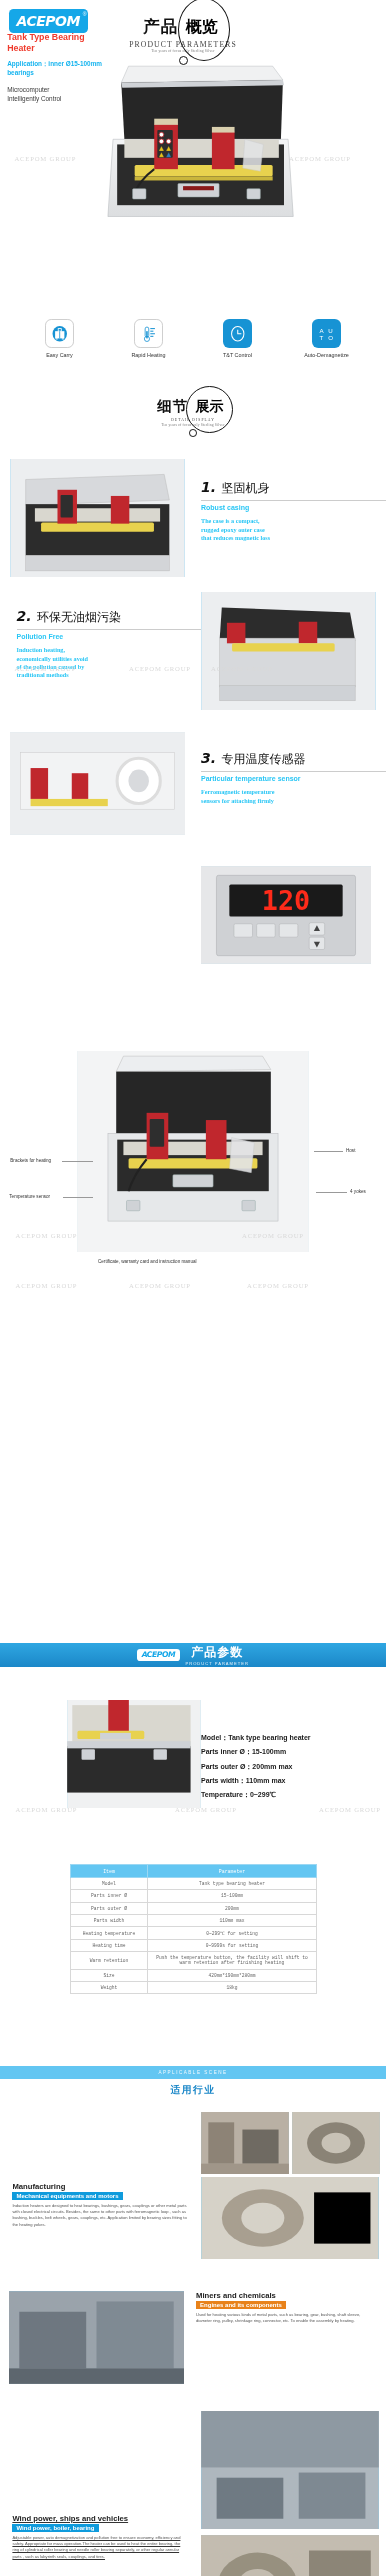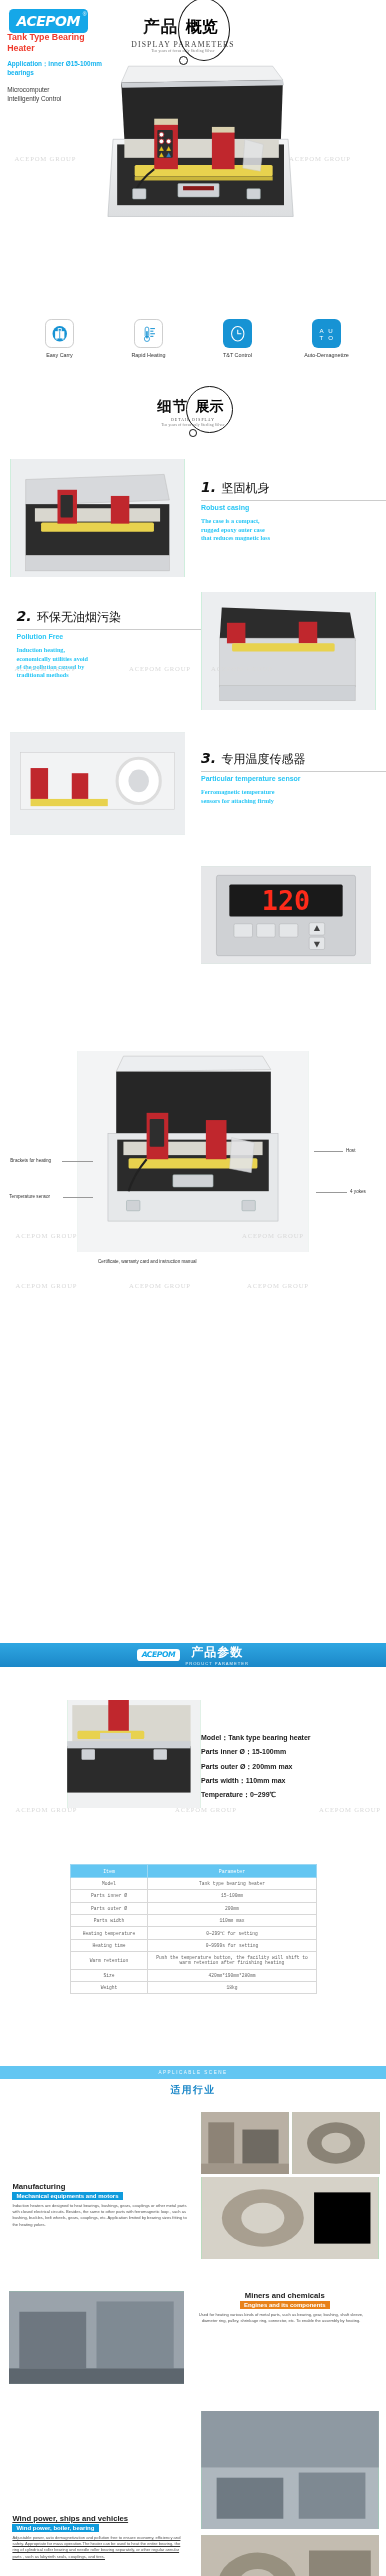--- a/index.html
+++ b/index.html
@@ -59,21 +59,21 @@
   .detail .num { font-family:"DejaVu Sans", sans-serif; font-size:14px; font-weight:bold;
                  font-style:italic; color:#111; }
   .detail .cn { font-size:12px; color:#111; margin-left:3.1px; }
   .detail .rule { height:0.5px; background:#ccc; margin:2.6px 0 4.1px; }
   .detail .en { color:#29c6f5; font-size:7px; font-weight:bold; }
   .detail .body { color:#29c6f5; font-size:6.2px; font-weight:bold; line-height:1.35; margin-top:6.2px;
                   font-family:"Liberation Serif", serif; }
   .detail .red { color:#ef3b2d; }
   .detail .list { color:#ef3b2d; font-size:4.6px; line-height:1.5; margin-top:4.1px; font-weight:bold;}
 
-  .photo { position:absolute; background:#86efac; }
+  .photo { position:absolute; background:#7dd3fc; }
 
   
   .ribbon { position:absolute; left:0; width:386px; height:24px;
             background:linear-gradient(180deg,#2fa7e2,#1b87c8); display:flex;
             align-items:center; justify-content:center; }
   .ribbon-inner { text-align:center; color:#fff; }
   .ribbon-inner .t1 { font-size:12px; font-weight:bold; letter-spacing:1px; }
   .ribbon-inner .t2 { font-size:4.1px; letter-spacing:1px; opacity:.9; }
 
   .bandtitle { position:absolute; left:0; width:386px; text-align:center; }
@@ -113,21 +113,21 @@
     </div>
   </div>
 
   <div class="titleblock">
     <div class="row" style="position:relative;display:inline-block;">
       <span class="cn-big">产品</span>
       <span class="circle-word">概览</span>
       <span class="ellipse" style="width:52px;height:63px;right:-7.2px;top:-17.5px;"></span>
       <span class="ellipse" style="width:9.3px;height:9.3px;right:35px;top:40px;"></span>
     </div>
-    <div class="en-sub">DISPLAY  PARAMETERS</div>
+    <div class="en-sub">PRODUCT  PARAMETERS</div>
     <div class="en-sub2">Ten years of focus only Sterling Silver</div>
   </div>
 
   <div class="lead">
     <h1>Tank Type Bearing Heater</h1>
     <div class="app">Application：inner Ø15-100mm bearings</div>
     <div class="micro">
       <div>Microcomputer</div>
       <div>Intelligently Control</div>
     </div>
@@ -496,21 +496,21 @@
 
   <div class="photo" style="left:9.3px;top:2291px;width:175px;height:93px;">
     <svg viewBox="0 0 340 180" width="175" height="93">
         <rect width="340" height="180" fill="#9aa3ab"></rect>
       <rect x="20" y="40" width="130" height="110" fill="#6e7780"></rect>
         <rect x="170" y="20" width="150" height="130" fill="#7f8a93"></rect>
       <rect x="0" y="150" width="340" height="30" fill="#5d666e"></rect>
       </svg>
   </div>
   <div class="ind" style="left:0;top:2291px;">
-    <div style="padding:0 12.4px 0 196px;text-align:center;">
+    <div style="padding:0 12.4px 0 196px;">
       <h3>Miners and chemicals</h3>
       <div class="sub" style="background:#e8821a;color:#fff;display:inline-block;padding:1px 4.1px;">Engines and its components</div>
       <p style="width:170px;">Used for heating various kinds of metal parts, such as bearing, gear, bushing, shaft sleeve, diameter ring, pulley, shrinkage ring, connector, etc. To enable the  assembly by heating.</p>
     </div>
   </div>
 
   <div class="photo" style="left:201px;top:2411px;width:178px;height:118px;">
     <svg viewBox="0 0 346 230" width="178" height="118">
         <rect width="346" height="230" fill="#aeb7be"></rect>
       <rect x="0" y="0" width="346" height="110" fill="#8e99a2"></rect>

